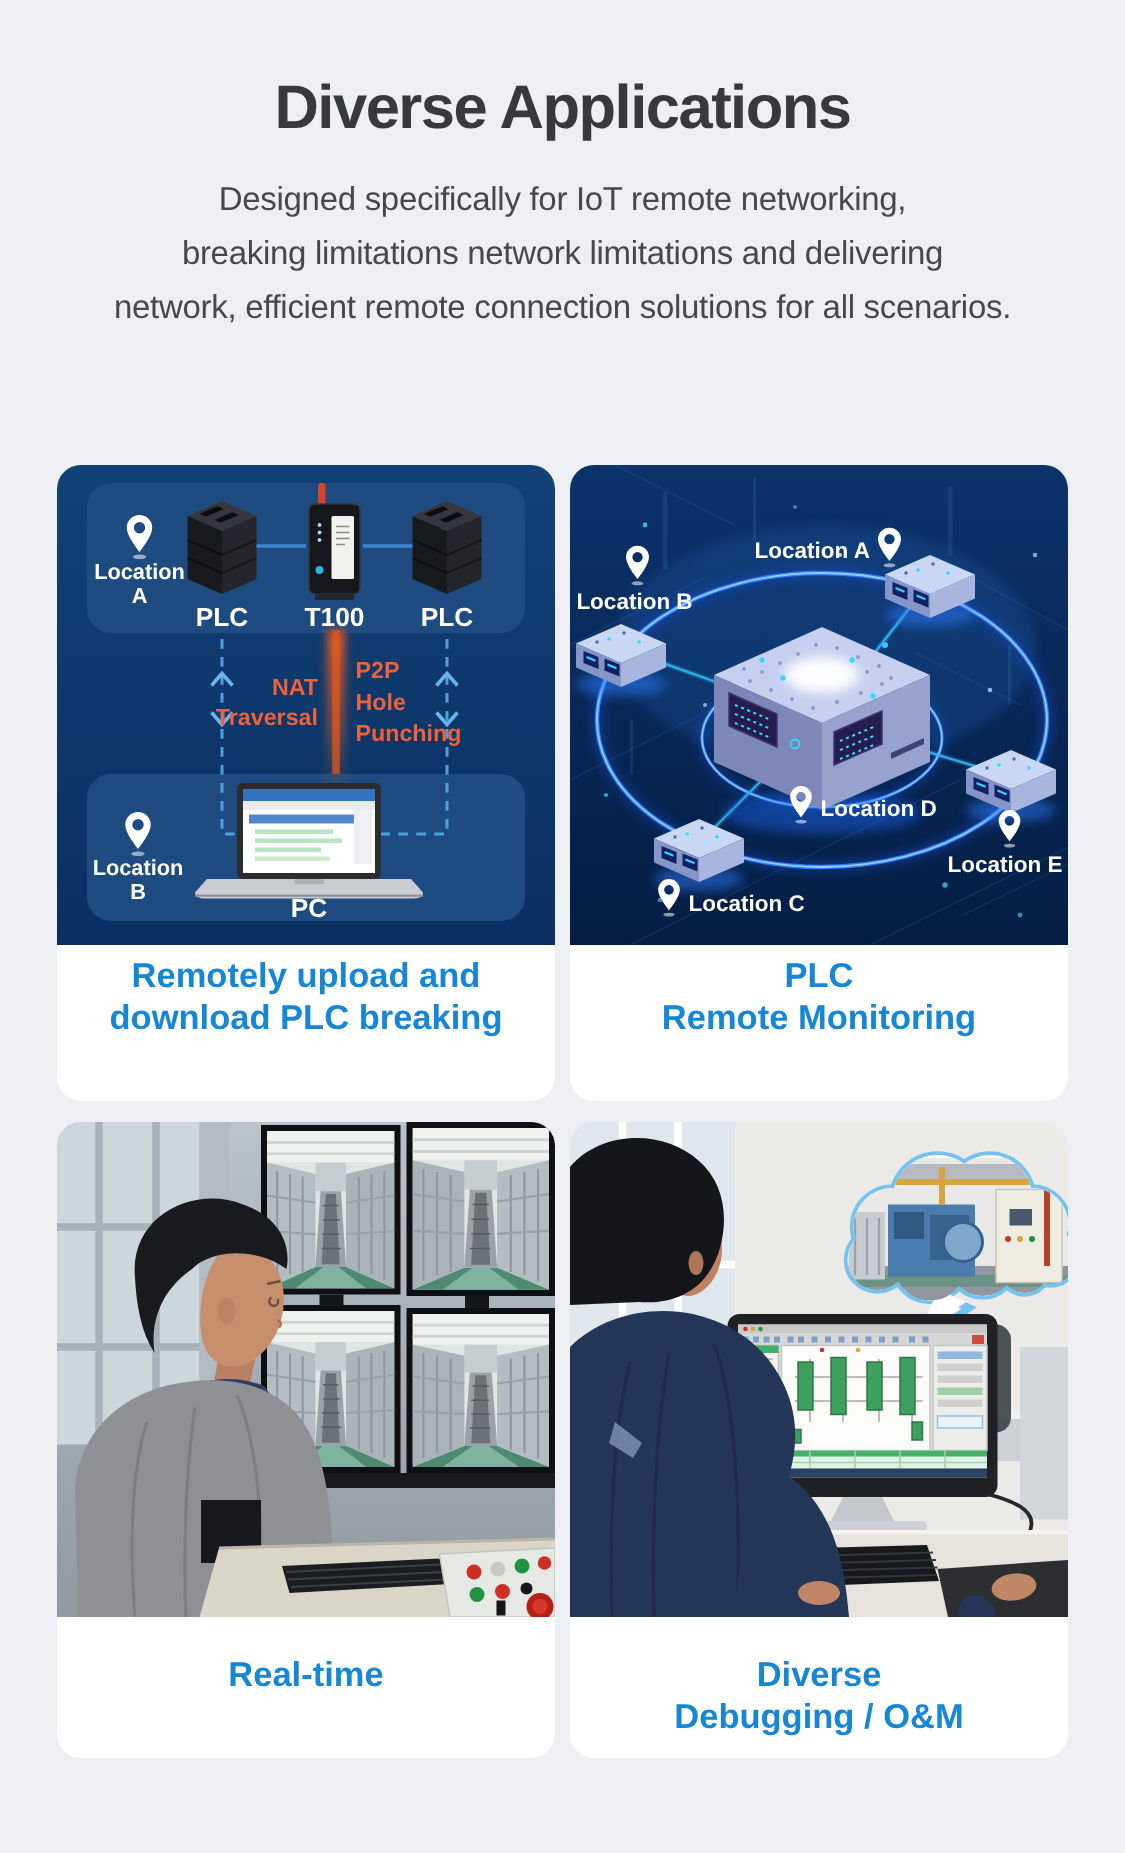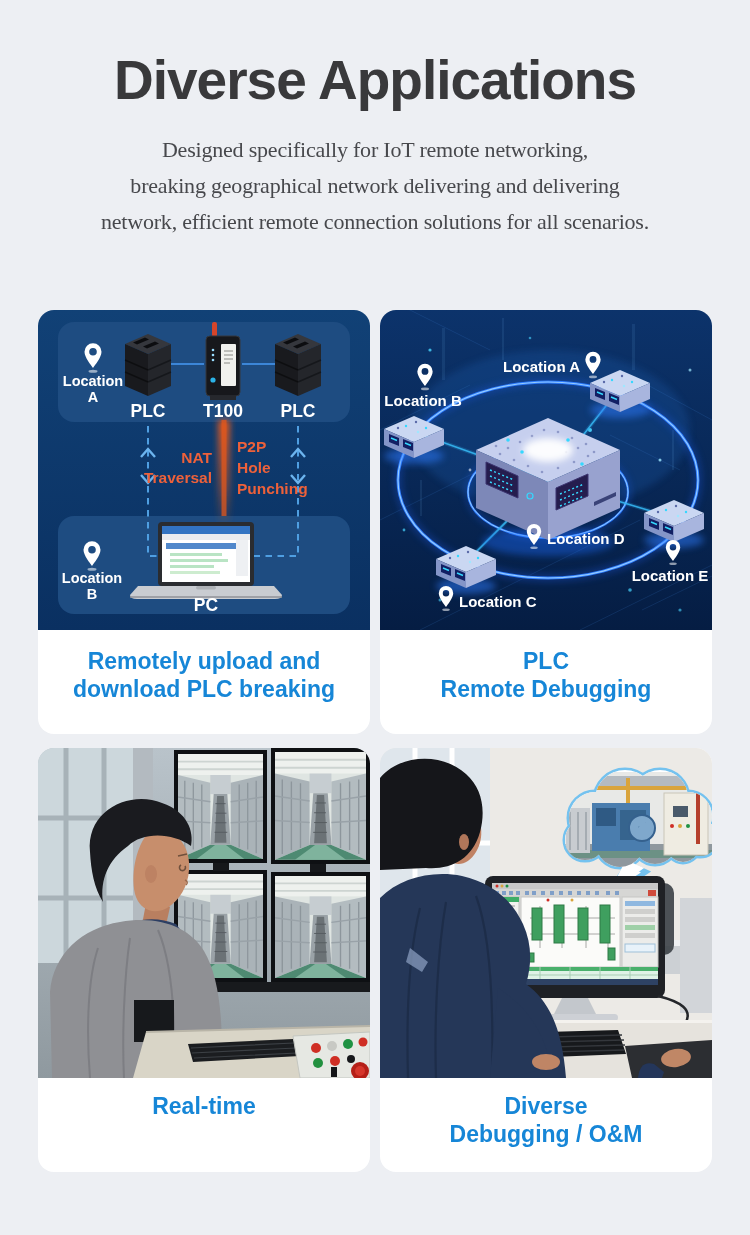--- a/index.html
+++ b/index.html
@@ -1,44 +1,44 @@
 <!DOCTYPE html>
 <html><head>
 <meta charset="utf-8">
 <style>
   html,body{margin:0;padding:0;}
   .page{width:750px;height:1235px;background:#edeff3;position:relative;overflow:hidden;
         font-family:"Liberation Sans",sans-serif;}
-  .page-title{margin:0;padding-top:48px;text-align:center;font-size:55px;font-weight:700;
+  .page-title{margin:0;padding-top:48px;text-align:center;font-size:41px;font-weight:700;
         color:#39393b;letter-spacing:-1px;}
   .page-subtitle{margin:20px auto 0;width:620px;text-align:center;font-size:22px;
-        line-height:36px;color:#47484c;letter-spacing:-0.2px;font-family:Liberation Serif, serif;}
+        line-height:36px;color:#47484c;letter-spacing:-0.2px;}
   .page-subtitle span{display:block;}
   .grid{position:absolute;left:38px;top:310px;width:674px;display:grid;
         grid-template-columns:332px 332px;column-gap:10px;row-gap:14px;}
   .card{width:332px;height:424px;border-radius:16px;overflow:hidden;background:#ffffff;
         display:flex;flex-direction:column;}
   .card-media{flex:0 0 auto;line-height:0;}
   .card-media svg{display:block;}
   .card-caption{flex:1;display:flex;flex-direction:column;align-items:center;
         color:#1686d7;font-size:23px;font-weight:700;line-height:28px;text-align:center;}
-  .cap-row1{padding-top:17px;}
-  .cap-row2{padding-top:14px;}
+  .cap-row1{padding-top:6px;}
+  .cap-row2{padding-top:24px;}
   text{font-family:"Liberation Sans",sans-serif;}
 </style>
 </head>
 <body>
 
 <div class="page">
 
   <h1 class="page-title">Diverse Applications</h1>
 
   <p class="page-subtitle">
     <span>Designed specifically for IoT remote networking,</span>
-    <span>breaking geographical network delivering and delivering</span>
+    <span>breaking limitations network limitations and delivering</span>
     <span>network, efficient remote connection solutions for all scenarios.</span>
   </p>
 
   <div class="grid">
 
     <div class="card">
       <div class="card-media">
         <svg width="332" height="320" viewBox="0 0 332 320">
           <defs>
             <linearGradient id="c1-bg" x1="0" y1="0" x2="0" y2="1">
@@ -269,21 +269,21 @@
 
           <use href="#pin" transform="translate(154,235) scale(0.85)"></use>
           <text x="167" y="234" font-size="15" font-weight="600" fill="#ffffff">Location D</text>
 
           <use href="#pin" transform="translate(293,251) scale(0.85)"></use>
           <text x="290" y="271" text-anchor="middle" font-size="15" font-weight="600" fill="#ffffff">Location E</text>
         </svg>
       </div>
       <div class="card-caption cap-row1">
         <span>PLC</span>
-        <span>Remote Debugging</span>
+        <span>Remote Monitoring</span>
       </div>
     </div>
 
     <div class="card">
       <div class="card-media">
         <svg width="332" height="330" viewBox="0 0 332 330">
           <defs>
             <linearGradient id="c3-wall" x1="0" y1="0" x2="0" y2="1">
               <stop offset="0" stop-color="#b9c3ca"></stop>
                 <stop offset="1" stop-color="#8f999f"></stop>

